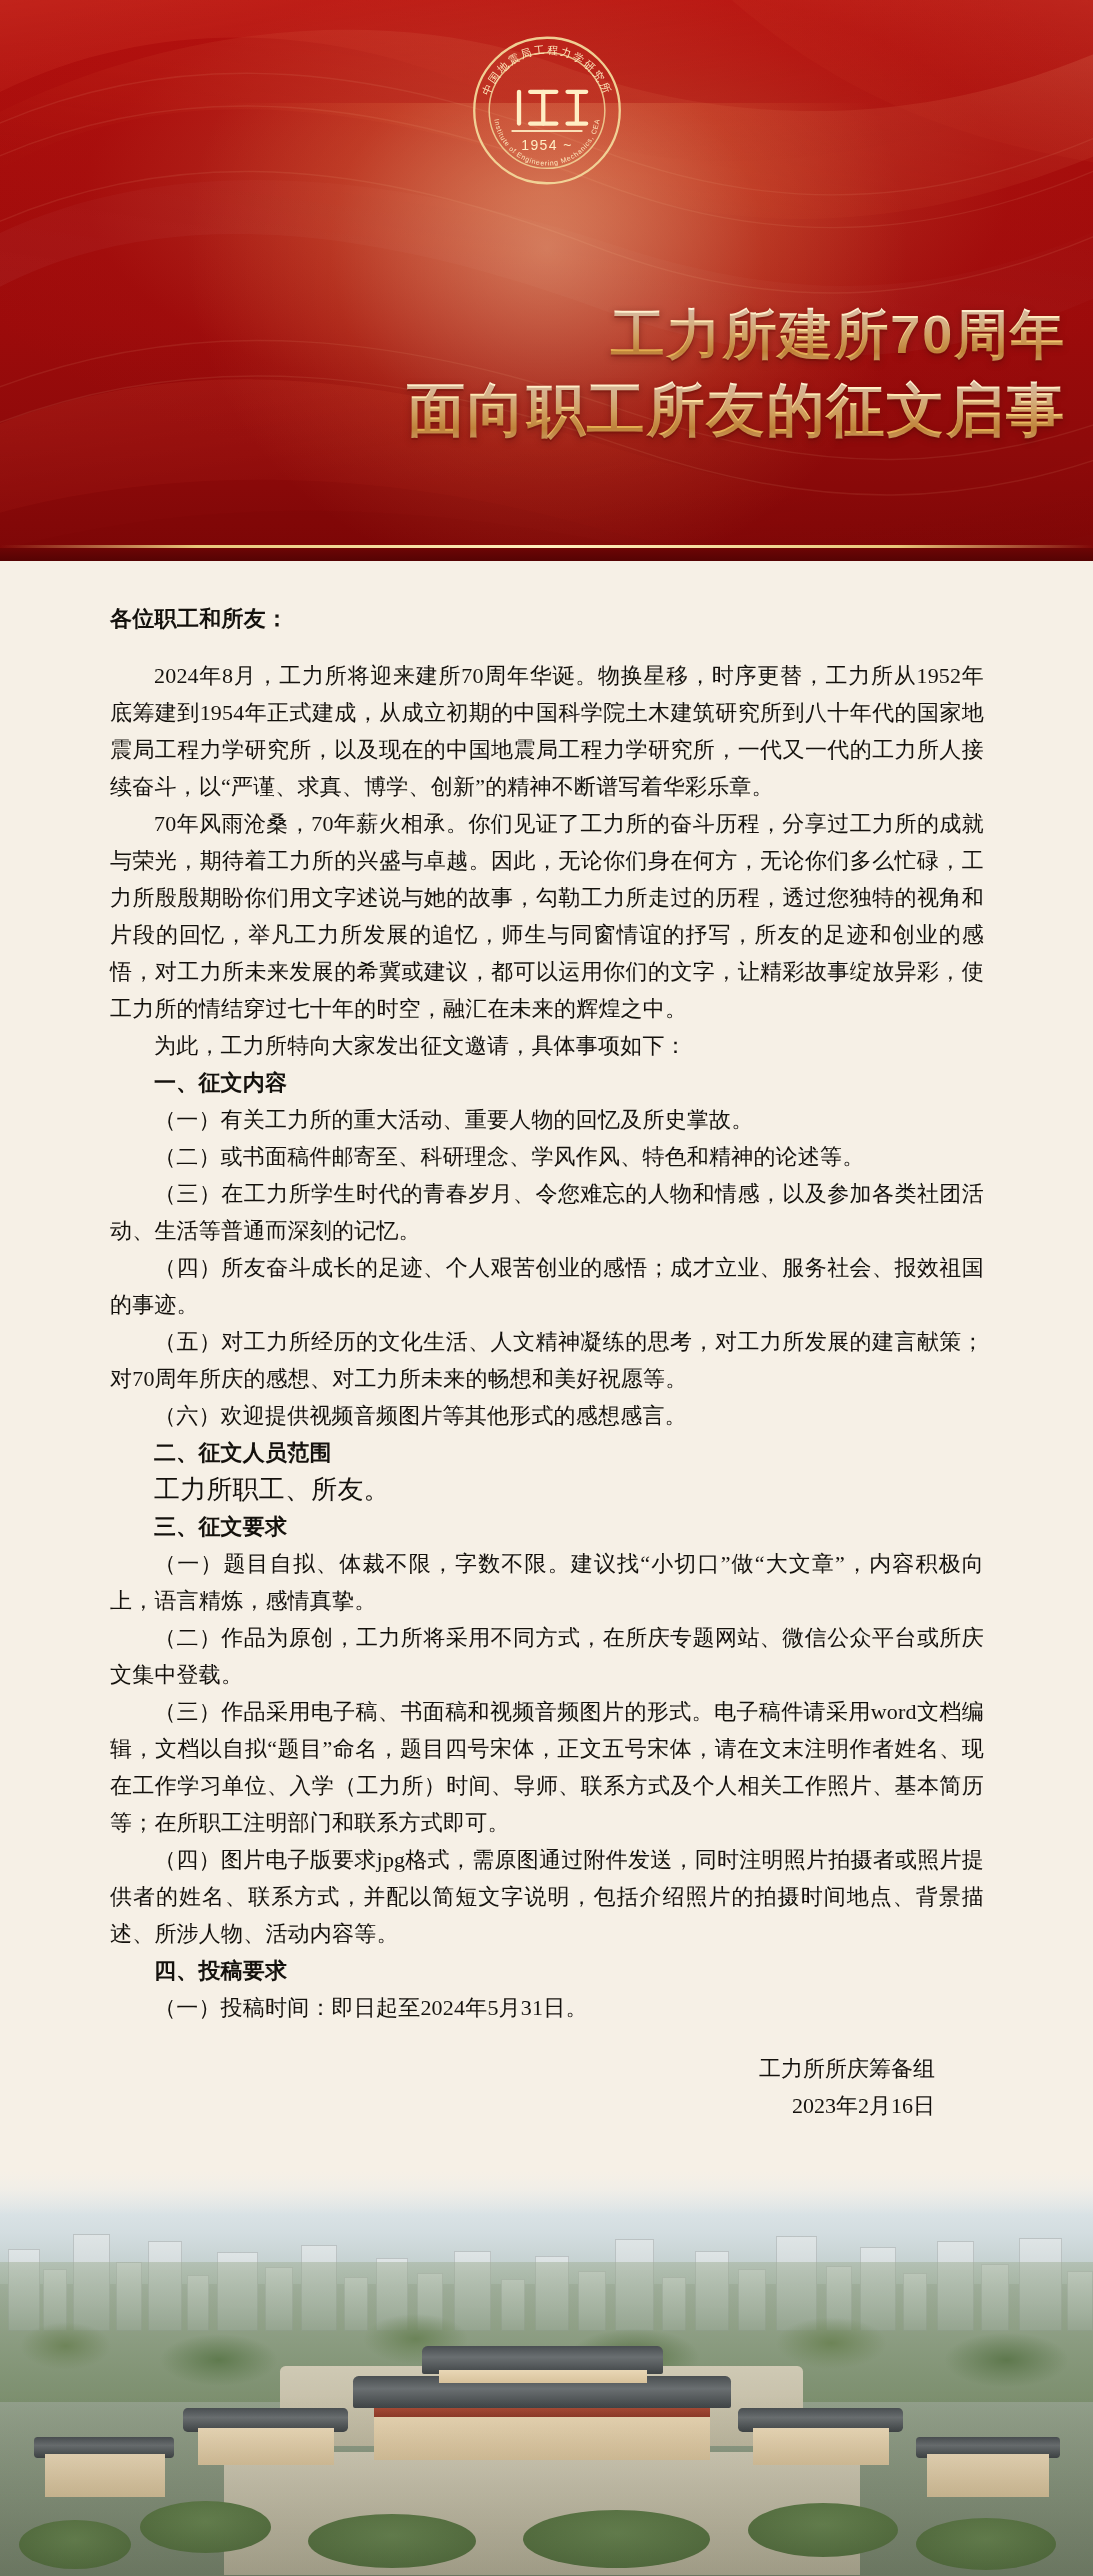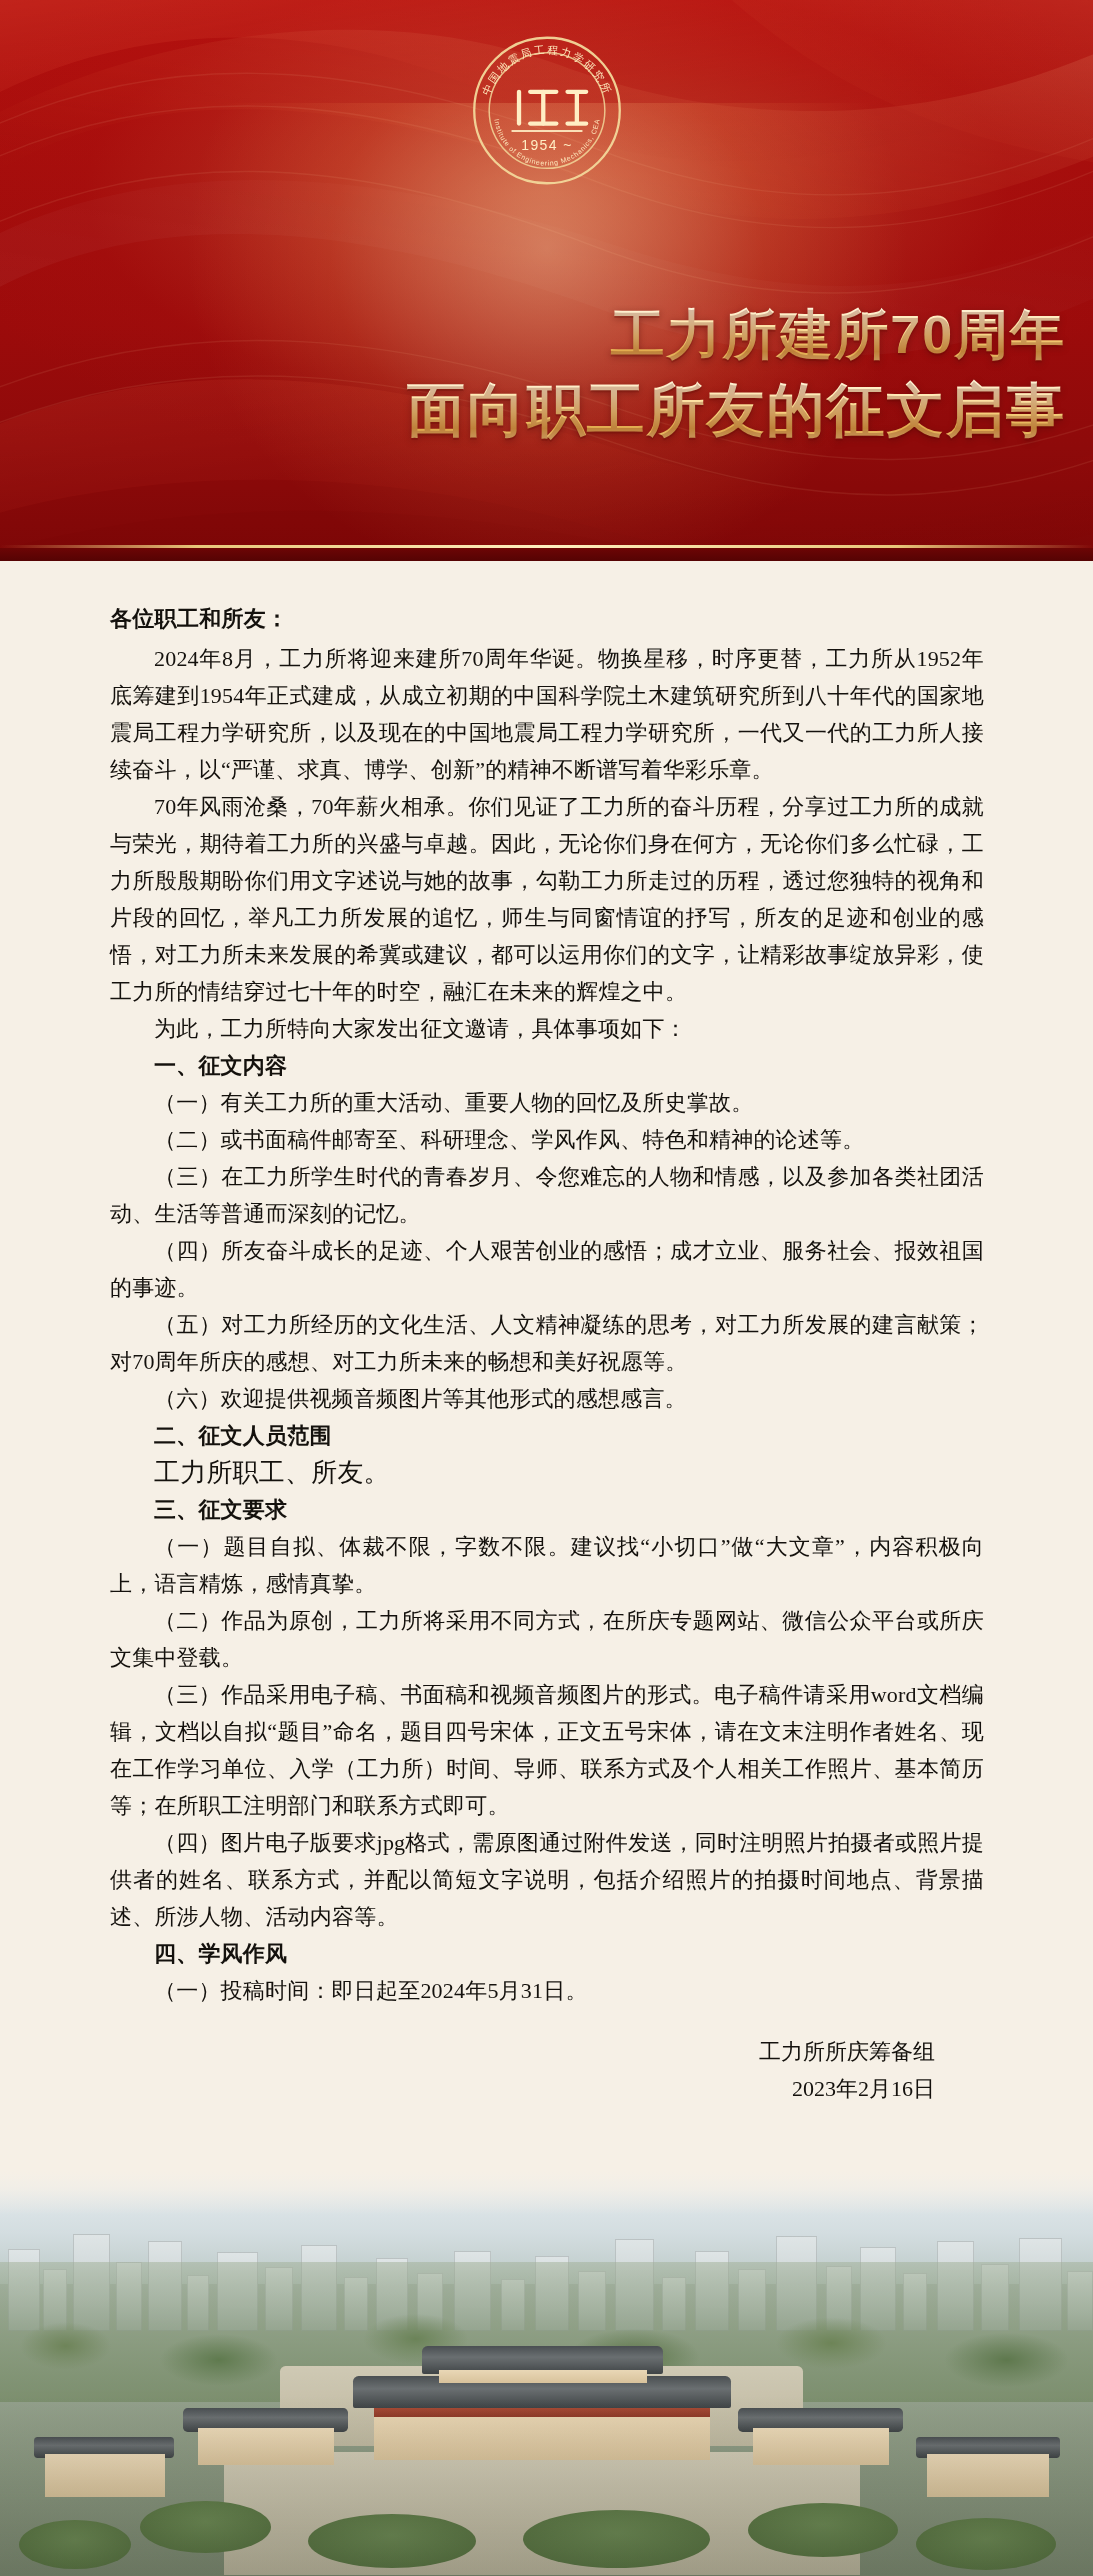--- a/index.html
+++ b/index.html
@@ -90,21 +90,21 @@
     left: 0; top: 561px;
     width: 1094px;
     padding: 39px 110px 0 110px;
     font-family: "Liberation Serif", "DejaVu Serif", serif;
     color: #14110d;
   }
   .salutation {
     font-weight: bold;
     font-size: 22px;
     line-height: 37px;
-    margin-bottom: 3px;
+    margin-bottom: 20px;
     letter-spacing: 0.3px;
   }
   p.para {
     font-size: 22px;
     line-height: 37px;
     text-align: justify;
     text-justify: inter-ideograph;
     text-indent: 44px;
     letter-spacing: 0.2px;
   }
@@ -297,21 +297,21 @@
 
     <p class="sec">二、征文人员范围</p>
     <p class="plain">工力所职工、所友。</p>
 
     <p class="sec">三、征文要求</p>
     <p class="item">（一）题目自拟、体裁不限，字数不限。建议找“小切口”做“大文章”，内容积极向上，语言精炼，感情真挚。</p>
     <p class="item">（二）作品为原创，工力所将采用不同方式，在所庆专题网站、微信公众平台或所庆文集中登载。</p>
     <p class="item">（三）作品采用电子稿、书面稿和视频音频图片的形式。电子稿件请采用word文档编辑，文档以自拟“题目”命名，题目四号宋体，正文五号宋体，请在文末注明作者姓名、现在工作学习单位、入学（工力所）时间、导师、联系方式及个人相关工作照片、基本简历等；在所职工注明部门和联系方式即可。</p>
     <p class="item">（四）图片电子版要求jpg格式，需原图通过附件发送，同时注明照片拍摄者或照片提供者的姓名、联系方式，并配以简短文字说明，包括介绍照片的拍摄时间地点、背景描述、所涉人物、活动内容等。</p>
 
-    <p class="sec">四、学风作风</p>
+    <p class="sec">四、投稿要求</p>
     <p class="item">（一）投稿时间：即日起至2024年5月31日。</p>
 
     <div class="signature">
       <div>工力所所庆筹备组</div>
       <div>2023年2月16日</div>
     </div>
   </div>
 
   <div class="footer-photo">
     <div class="fp-sky"></div>

